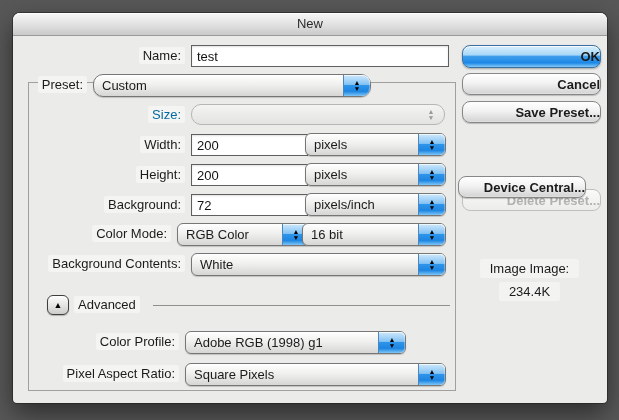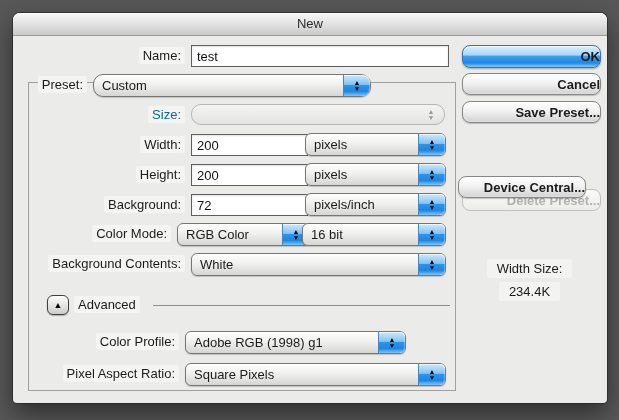--- a/index.html
+++ b/index.html
@@ -183,18 +183,18 @@
             <span class="arr">▼</span>
           </span>
       </div>
 
       <div class="btn aqua" style="left:449px;top:9px;width:139px;">OK</div>
       <div class="btn" style="left:449px;top:37px;width:139px;">Cancel</div>
       <div class="btn" style="left:449px;top:65px;width:139px;">Save Preset...</div>
       <div class="btn disabled" style="left:449px;top:107px;width:139px;margin-top:46px;">Delete Preset...</div>
       <div class="btn" style="left:445px;top:140px;width:128px;">Device Central...</div>
 
-      <div class="sizebox" style="left:445px;top:225px;width:143px;"><span>Width Size:</span></div>
+      <div class="sizebox" style="left:445px;top:225px;width:143px;"><span>Image Image:</span></div>
       <div class="sizebox" style="left:445px;top:248px;width:143px;"><span>234.4K</span></div>
 
     </div>
   </div>
 </div>
 
 </body></html>

